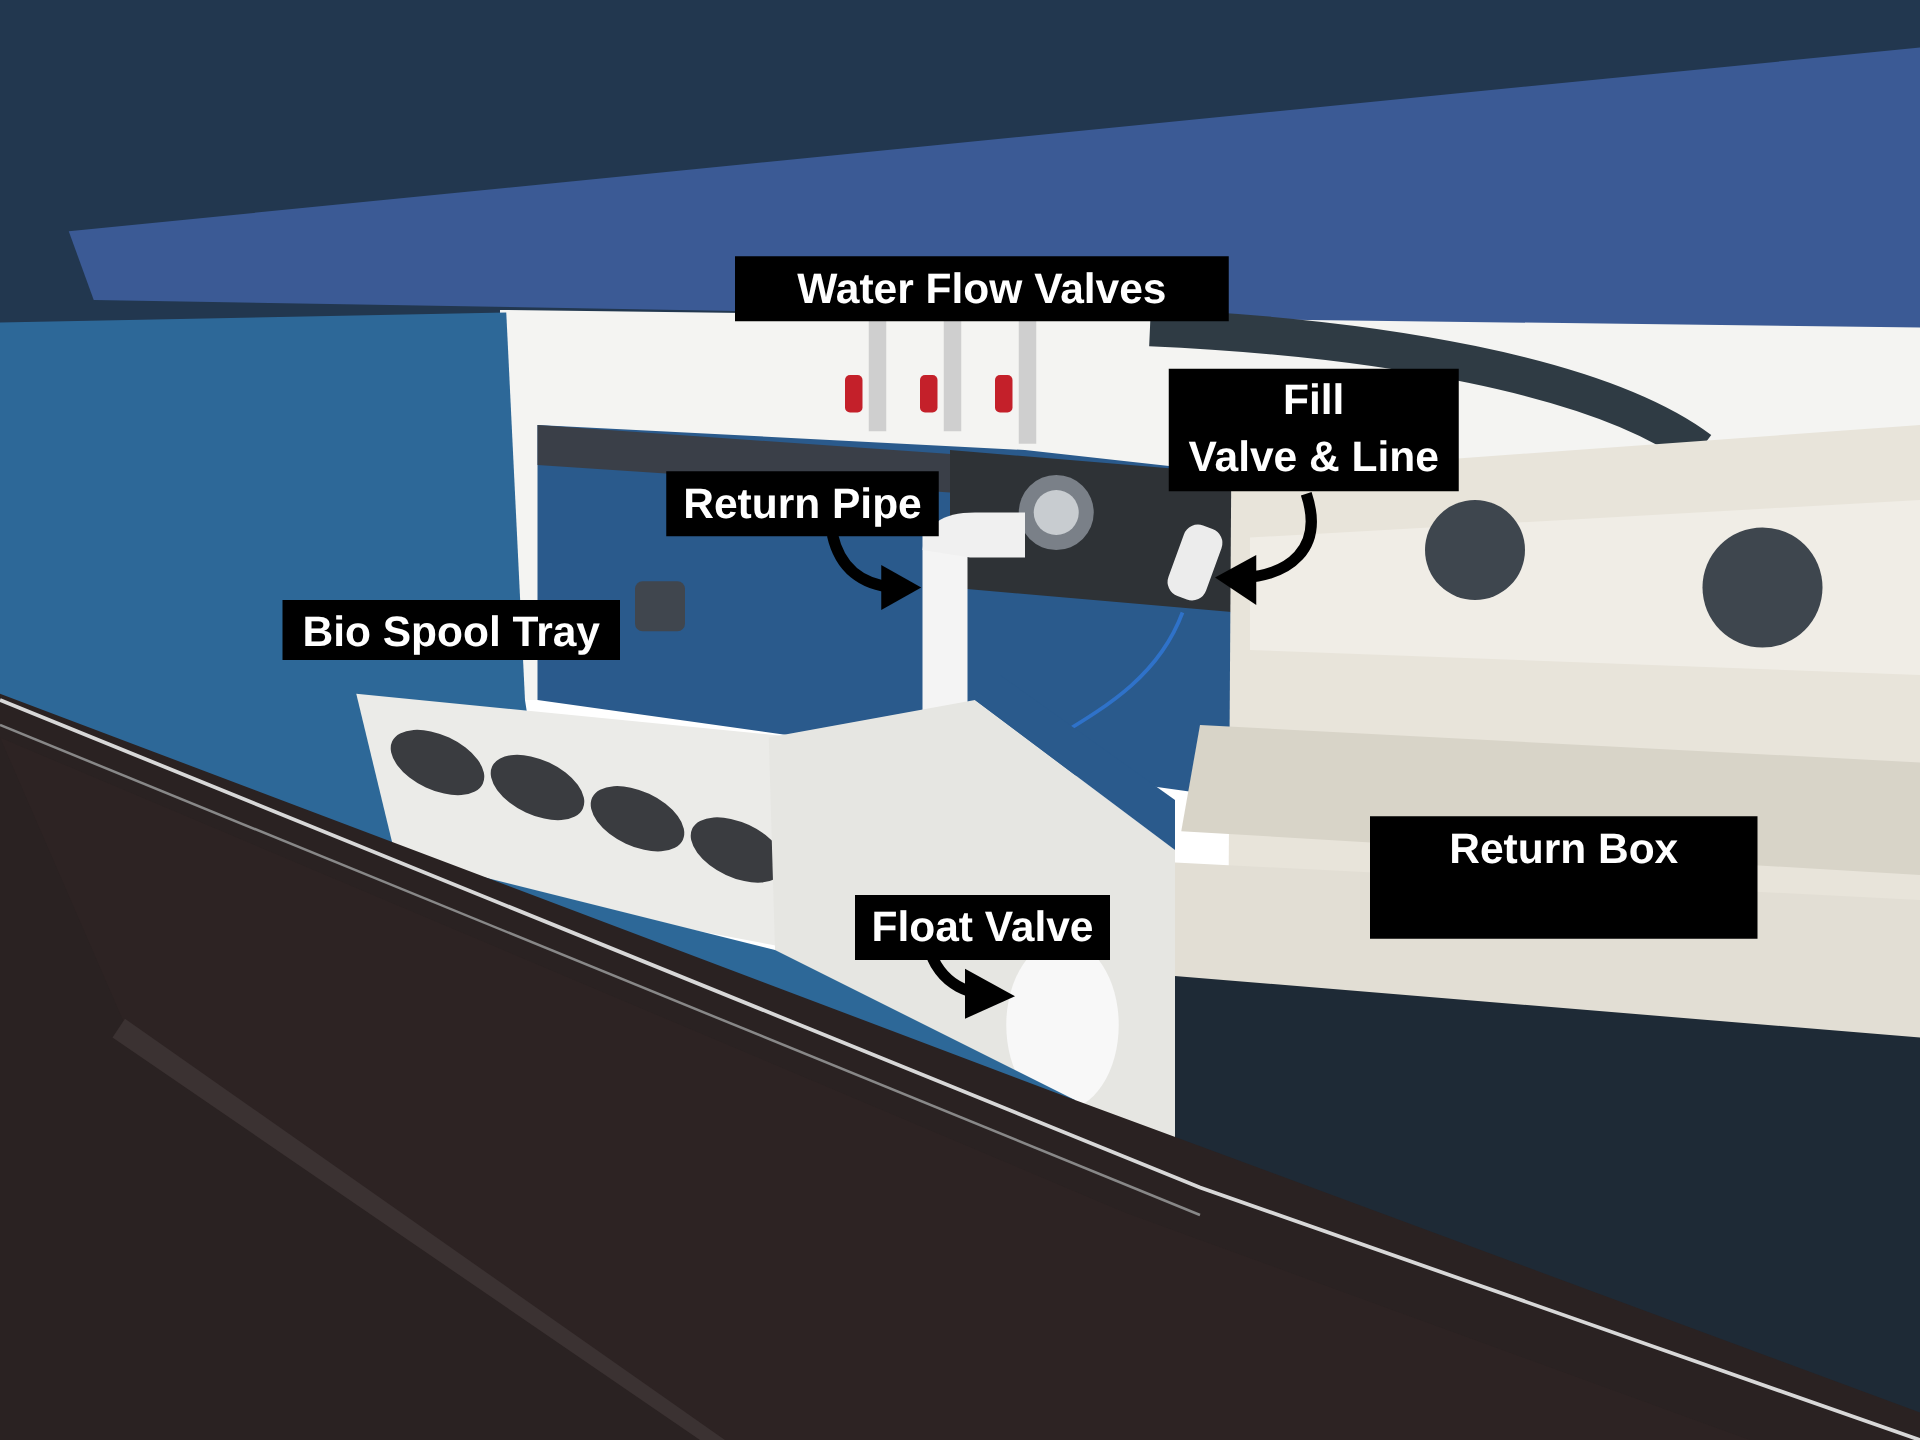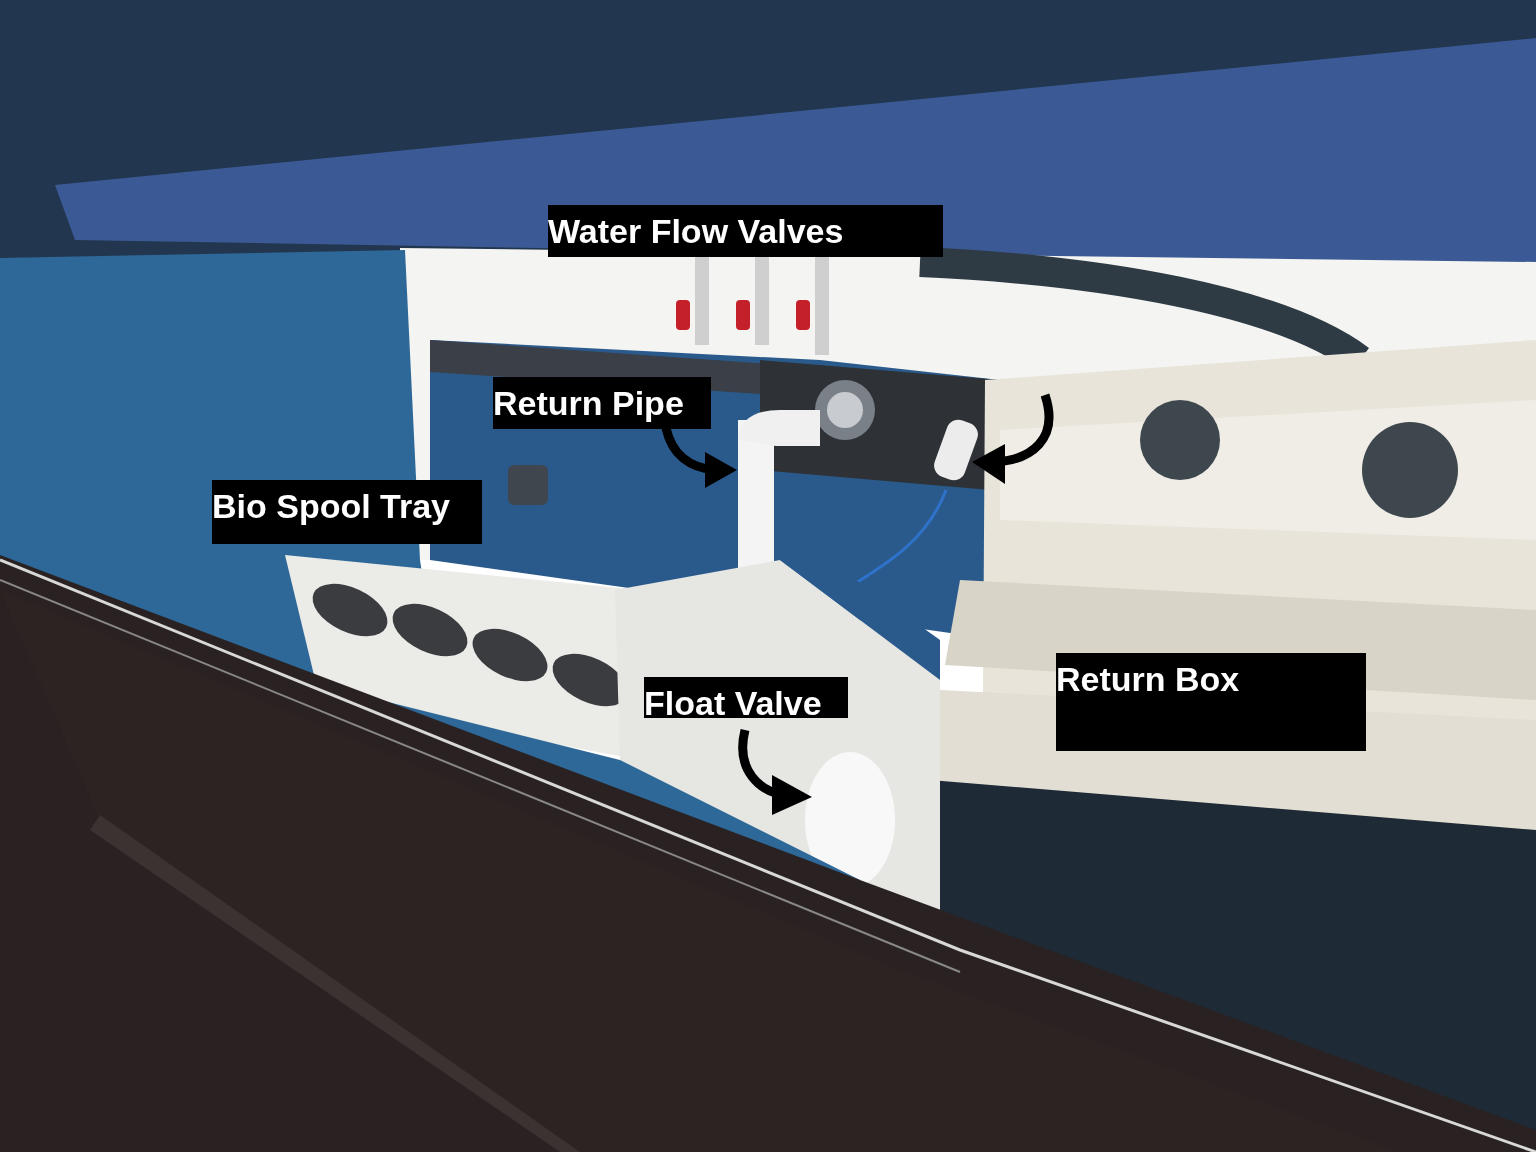--- a/index.html
+++ b/index.html
@@ -2,21 +2,21 @@
 <html><head>
 <meta charset="utf-8">
 <style>
   html, body { margin: 0; padding: 0; }
   body { width: 1536px; height: 1152px; overflow: hidden; background: #ffffff; font-family: "Liberation Sans", sans-serif; }
   .scene { position: relative; width: 1536px; height: 1152px; overflow: hidden; }
   .scene svg.bg { position: absolute; left: 0; top: 0; }
   .label {
     position: absolute; background: #000; color: #fff; font-weight: bold;
     font-family: "Liberation Sans", sans-serif; font-size: 34px; line-height: 44px;
-    white-space: nowrap; box-sizing: border-box;
+    text-align: center; white-space: nowrap; box-sizing: border-box; margin-left: 40px;
   }
   .label span { display: block; }
   .arrow { position: absolute; left: 0; top: 0; pointer-events: none; }
 </style>
 </head>
 <body>
 
 <div class="scene">
 
   <svg class="bg" width="1536" height="1152" viewBox="0 0 1536 1152">
@@ -98,30 +98,34 @@
     <g>
       <path d="M745,730 C735,770 760,792 785,795" stroke="#000" stroke-width="9" fill="none"></path>
       <polygon points="772,775 812,797 772,815" fill="#000"></polygon>
     </g>
   </svg>
 
   <div class="label" style="left:548px; top:205px; width:395px; height:52px; padding-top:4px;">
     <span>Water Flow Valves</span>
   </div>
 
+  <div class="label" style="left:895px; top:295px; width:232px; height:98px; padding-top:2px; line-height:46px;">
+    <span>Fill</span>
+    <span>Valve &amp; Line</span>
+  </div>
 
   <div class="label" style="left:493px; top:377px; width:218px; height:52px; padding-top:4px;">
     <span>Return Pipe</span>
   </div>
 
-  <div class="label" style="left:212px; top:480px; width:270px; height:64px; padding-top:4px;">
+  <div class="label" style="left:186px; top:480px; width:270px; height:48px; padding-top:4px;">
     <span>Bio Spool Tray</span>
   </div>
 
-  <div class="label" style="left:644px; top:677px; width:204px; height:41px; padding-top:4px;">
+  <div class="label" style="left:644px; top:716px; width:204px; height:52px; padding-top:4px;">
     <span>Float Valve</span>
   </div>
 
   <div class="label" style="left:1056px; top:653px; width:310px; height:98px; padding-top:4px; line-height:45px;">
     <span>Return Box</span>
   </div>
 
 </div>
 
 </body></html>

